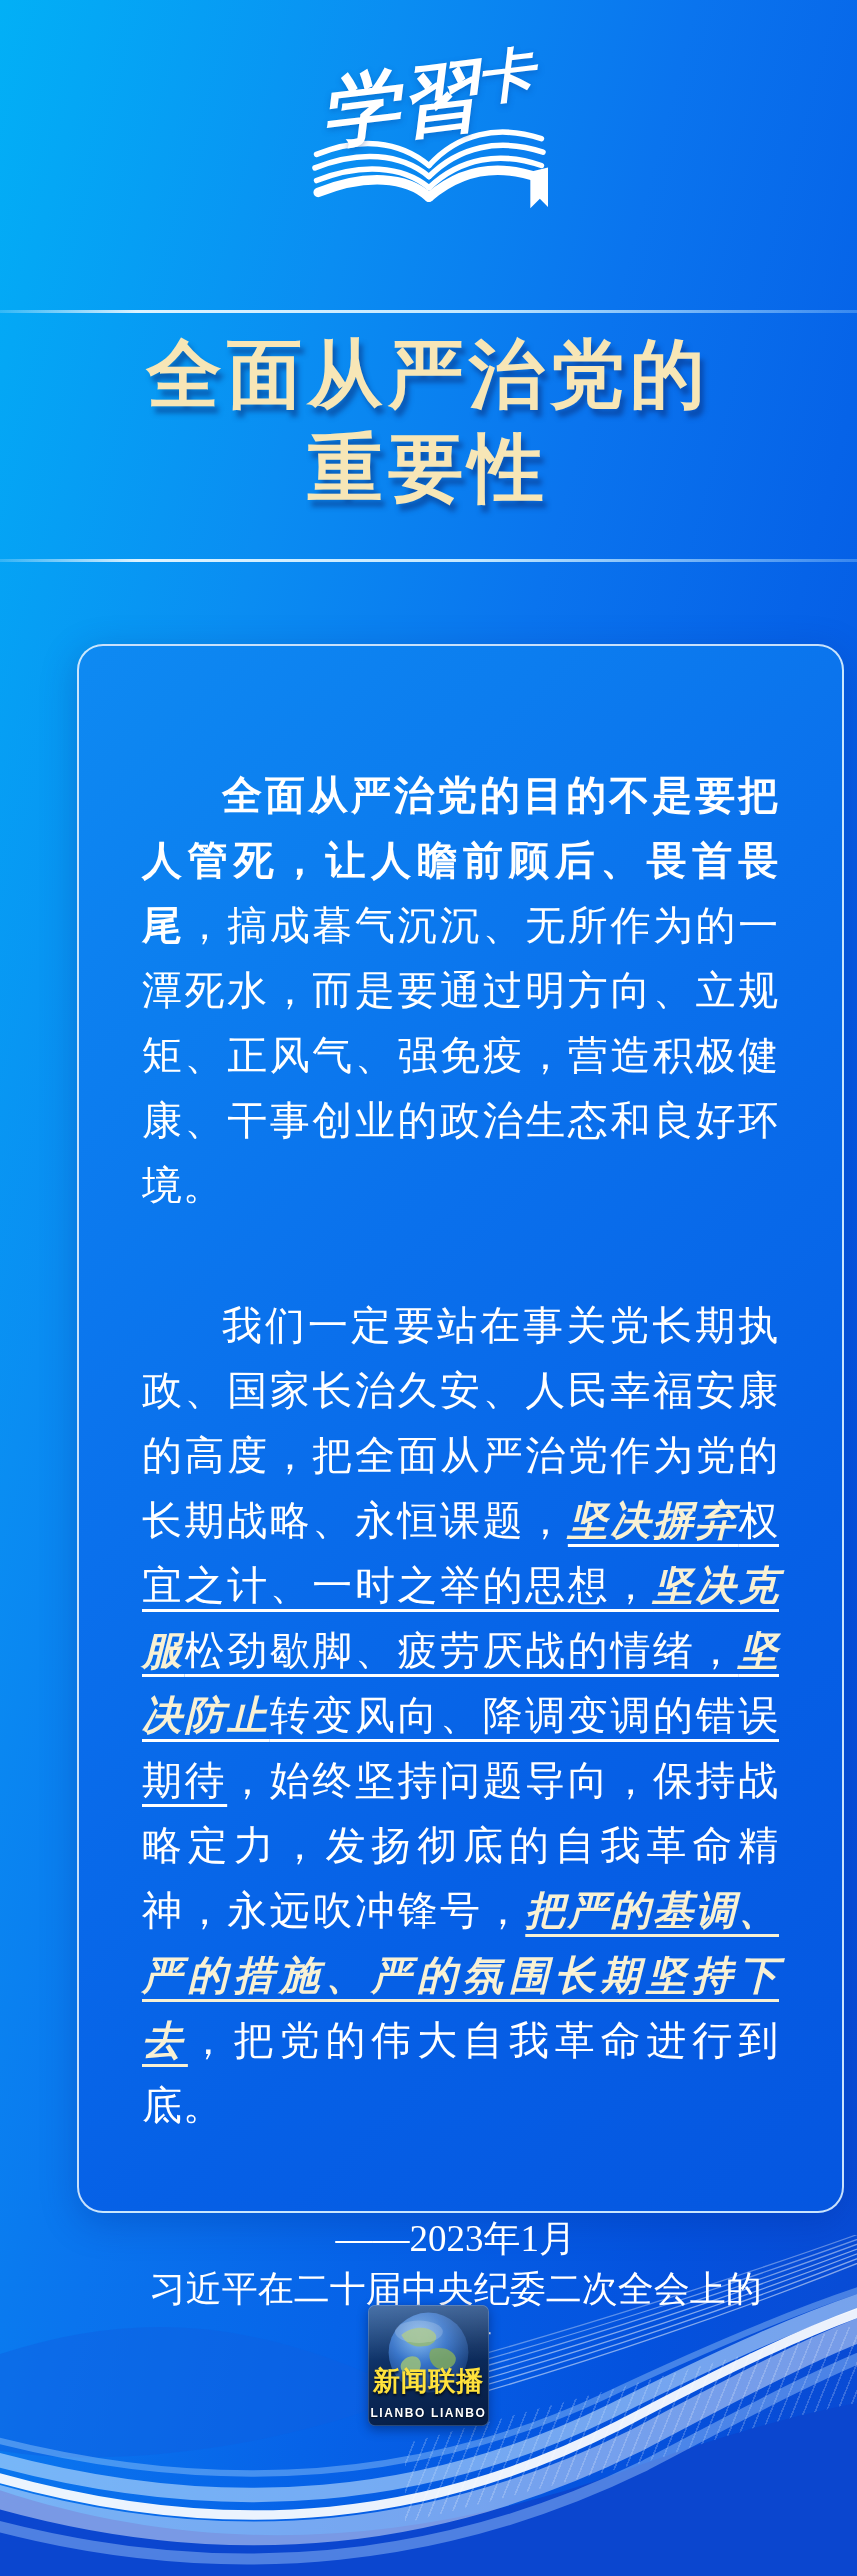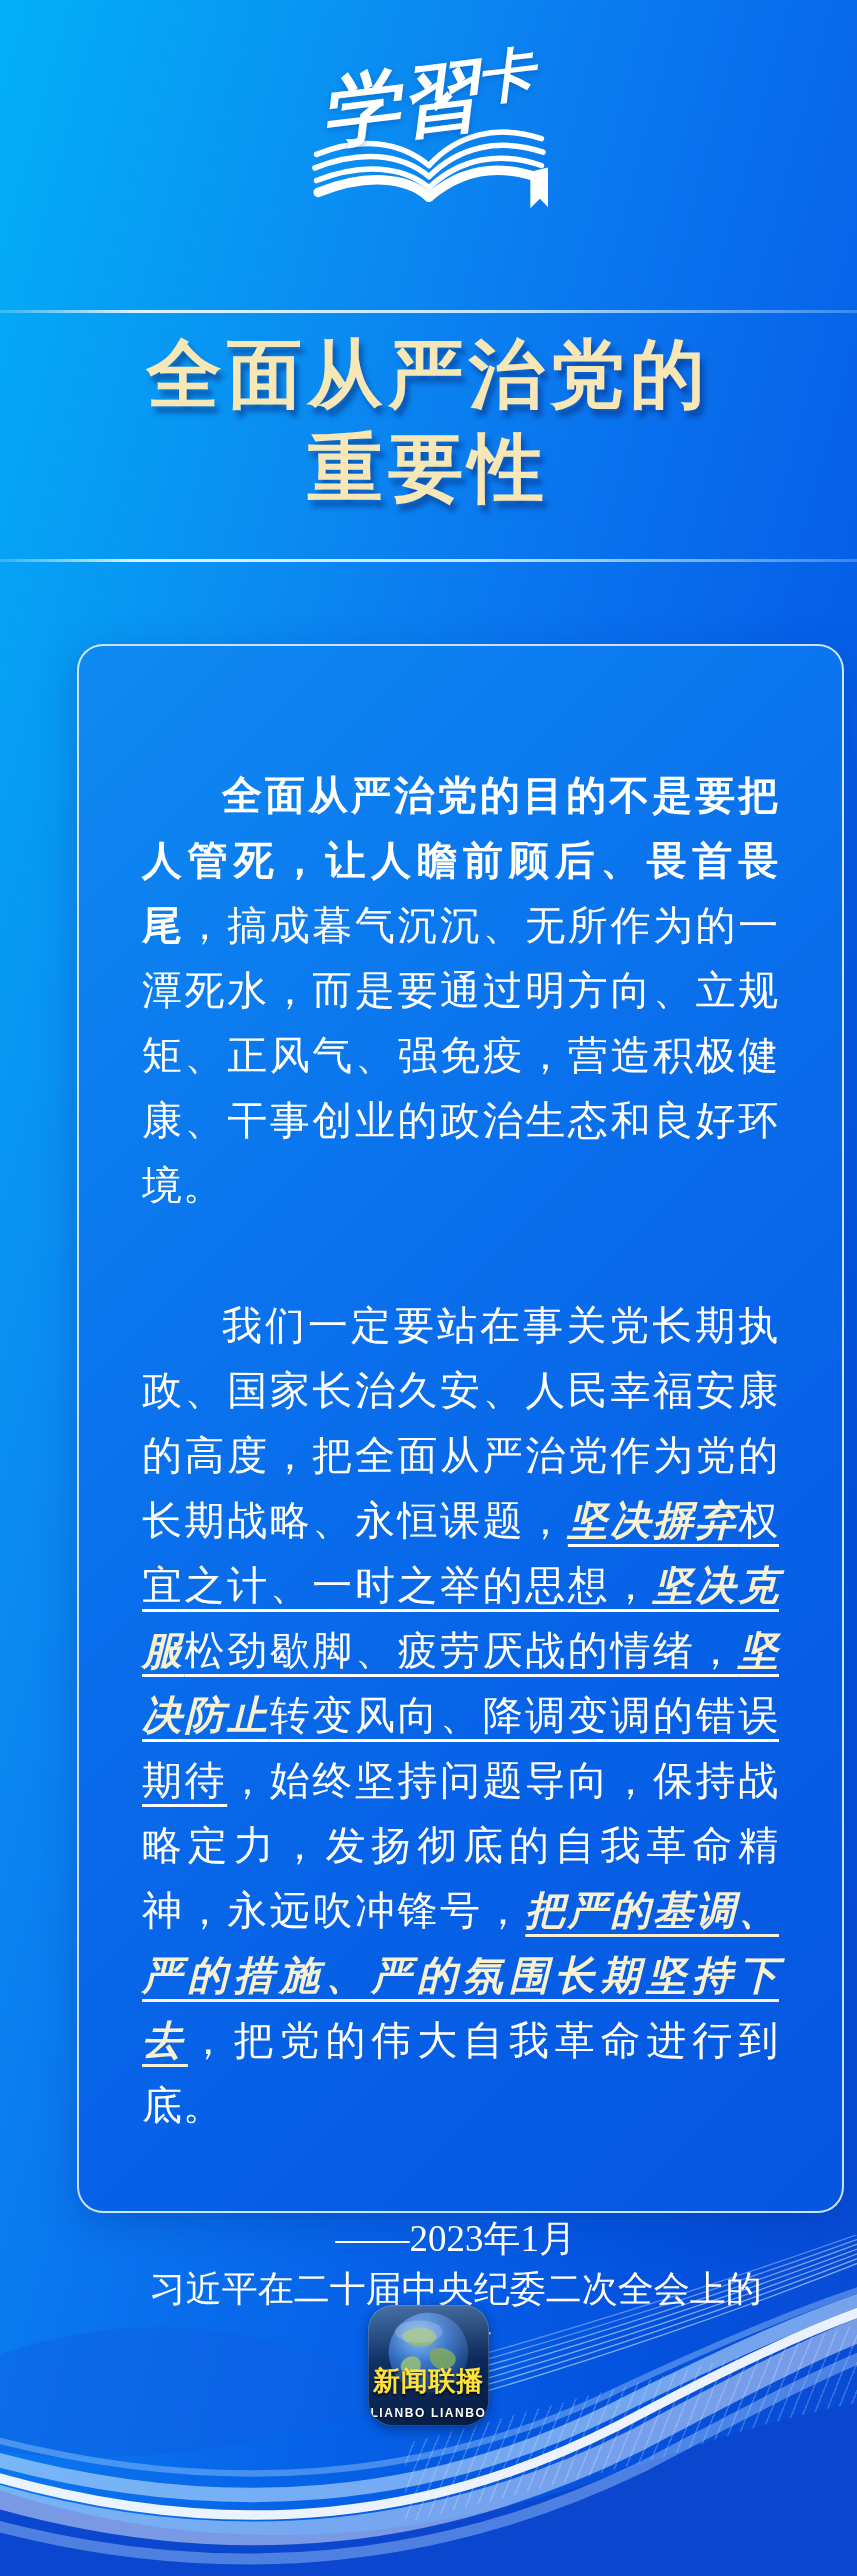--- a/index.html
+++ b/index.html
@@ -63,21 +63,21 @@
   .pinstripes {
     position:absolute; left:405px; top:2325px; width:452px; height:198px; opacity:.55;
     background:repeating-linear-gradient(112deg, rgba(255,255,255,.35) 0 1.6px, transparent 1.6px 10.3px);
     -webkit-clip-path:polygon(0 60%,100% 0,100% 42%,0 100%); clip-path:polygon(0 60%,100% 0,100% 42%,0 100%);
   }
   .waves { position:absolute; left:0; bottom:0; width:857px; height:341px; }
 
   
   .badge {
     position:absolute; left:368px; top:2305px; width:121px; height:121px;
-    border-radius:25px; overflow:hidden;
+    border-radius:7px; overflow:hidden;
     background:linear-gradient(165deg,#1c4f92 0%,#0c2d60 45%,#061b40 100%);
     box-shadow:0 3.2px 11px rgba(0,20,70,.45), inset 0 0 0 0.8px rgba(140,190,255,.35);
     text-align:center;
   }
   .badge .gloss { position:absolute; top:0; left:0; width:100%; height:46%;
     background:linear-gradient(rgba(255,255,255,.20), rgba(255,255,255,0)); }
   .badge .earth { position:absolute; left:19px; top:6.3px; width:83px; height:83px; }
   .badge-title {
     position:absolute; left:0; bottom:27px; width:100%;
     font-size:27px; font-weight:900; letter-spacing:0.8px; color:#ffe23c;

